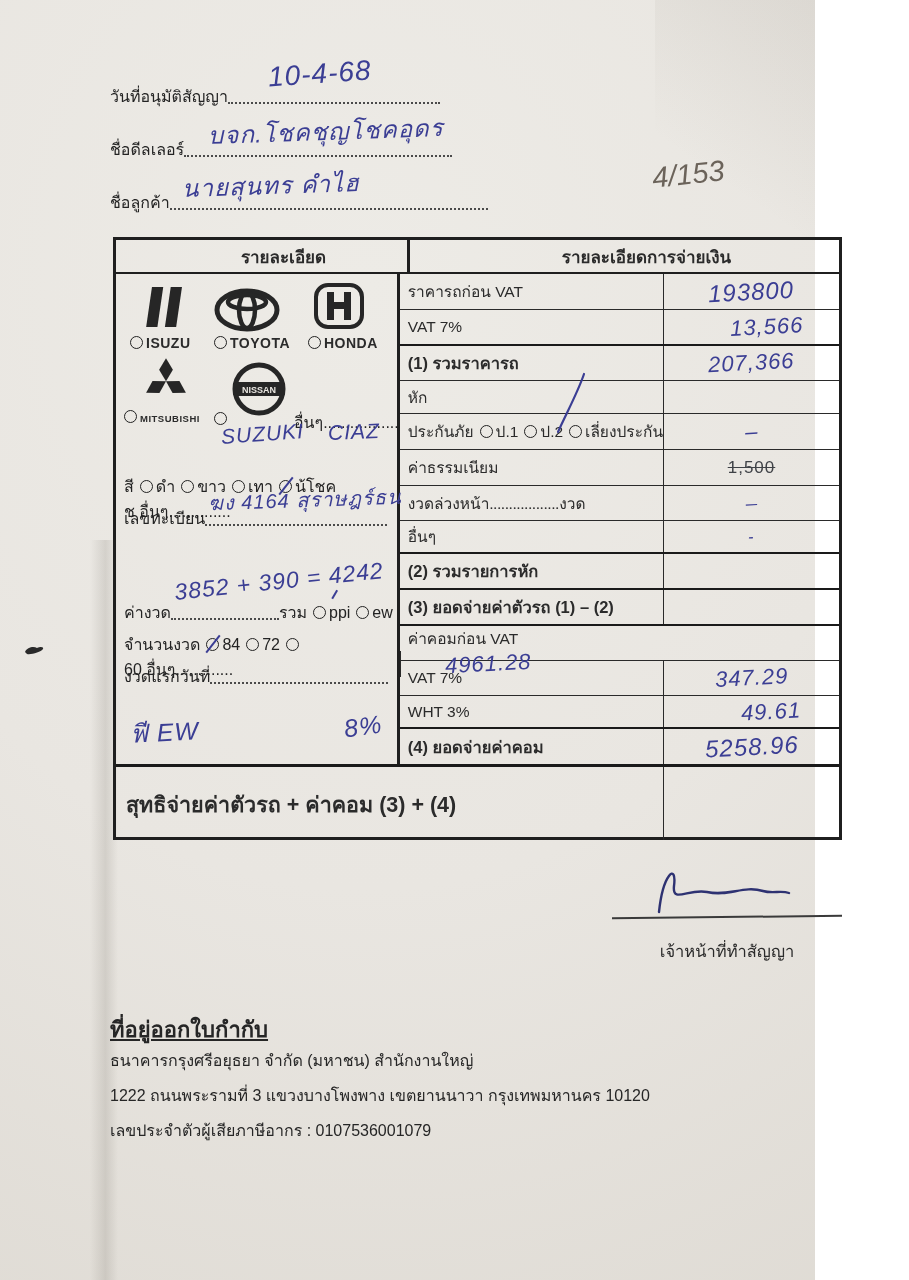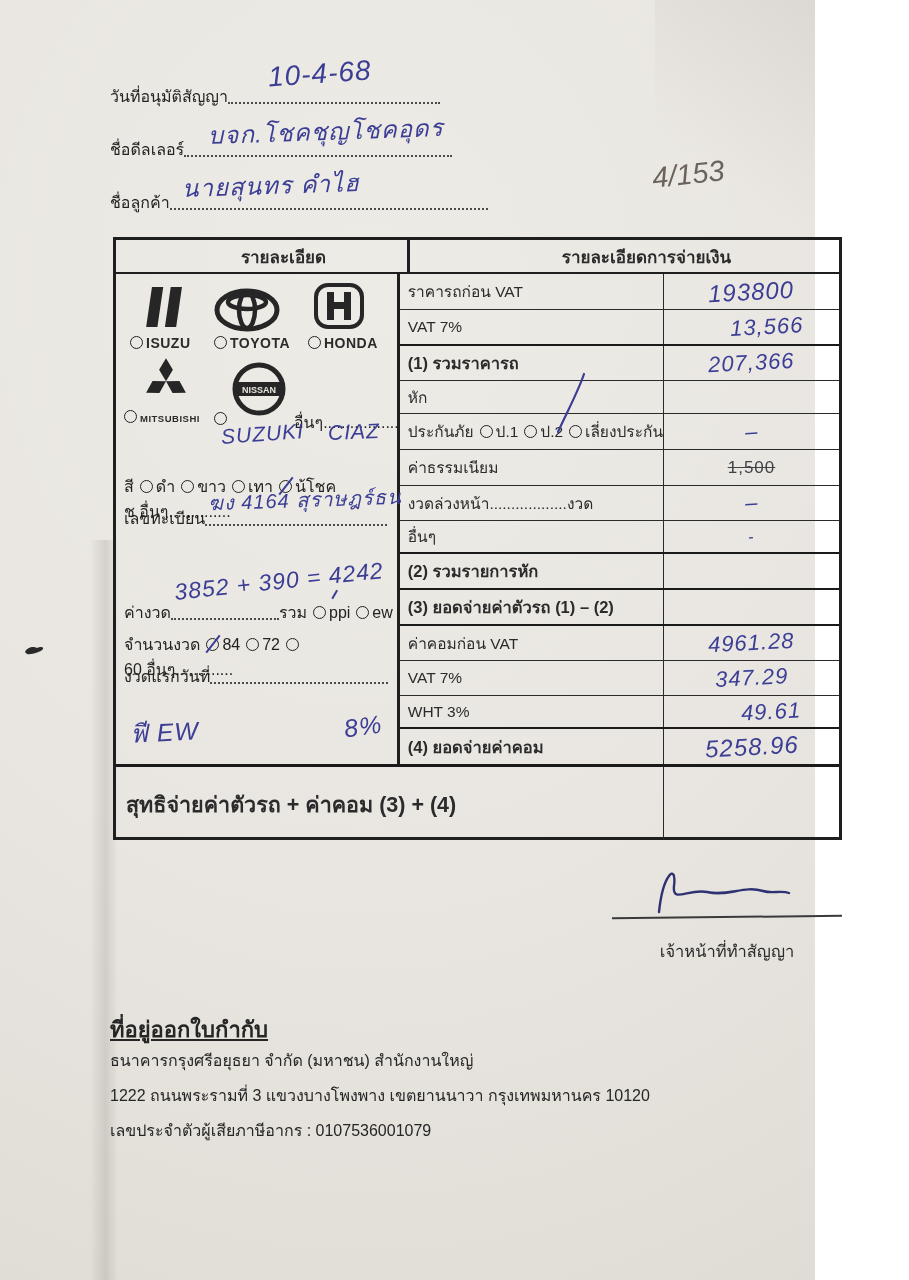--- a/index.html
+++ b/index.html
@@ -228,21 +228,21 @@
             </div>
         </div>
 
         <div class="prow" style="height:36px;">
           <div class="lcell">ค่าธรรมเนียม</div>
           <div class="vcell">
               <span class="struck" style="font-size:17px;">1,500</span>
             </div>
         </div>
 
-        <div class="prow" style="height:35px;">
+        <div class="prow" style="height:35px;font-family:Liberation Serif, serif;">
           <div class="lcell">งวดล่วงหน้า..................งวด</div>
           <div class="vcell">
               <span class="hw hw-val">–</span>
             </div>
         </div>
 
         <div class="prow" style="height:32px;">
           <div class="lcell">อื่นๆ</div>
           <div class="vcell">
               <span class="hw hw-val" style="font-size:16px;">-</span>
@@ -252,21 +252,21 @@
         <div class="prow sect bold" style="height:36px;">
           <div class="lcell">(2) รวมรายการหัก</div>
           <div class="vcell"></div>
         </div>
 
         <div class="prow sect bold" style="height:36px;">
           <div class="lcell">(3) ยอดจ่ายค่าตัวรถ (1) – (2)</div>
           <div class="vcell"></div>
         </div>
 
-        <div class="prow sect" style="height:36px;">
+        <div class="prow sect" style="height:36px;flex-direction:column;">
           <div class="lcell">ค่าคอมก่อน VAT</div>
           <div class="vcell">
               <span class="hw hw-val">4961.28</span>
             </div>
         </div>
 
         <div class="prow" style="height:35px;">
           <div class="lcell">VAT 7%</div>
           <div class="vcell">
               <span class="hw hw-val">347.29</span>

